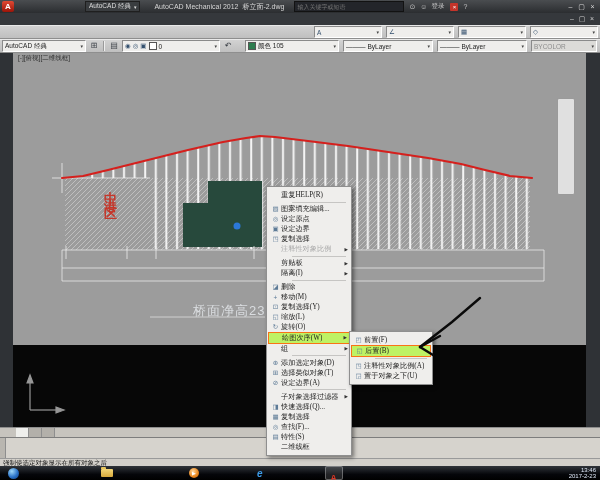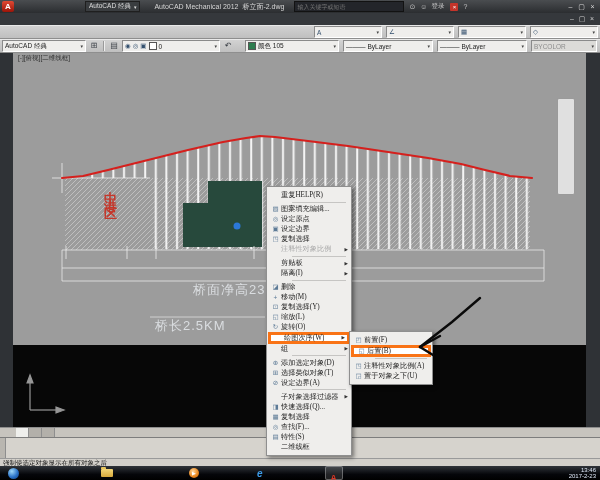--- a/index.html
+++ b/index.html
@@ -78,21 +78,21 @@
   .cm-item{height:10px;display:flex;align-items:center;font-size:7.2px;color:#1d1d1d;
     padding:0 2px;box-sizing:border-box;}
   .cm-ico{width:11px;text-align:center;font-size:6.5px;color:#5c7a96;flex:0 0 11px;}
   .cm-label{white-space:nowrap;overflow:hidden;font-family:Liberation Serif, serif;}
   .cm-arrow{margin-left:auto;font-size:4.5px;color:#333;padding-left:2px;}
   .cm-item.sep{height:4px;padding:0;}
   .cm-item.sep .cm-ico,.cm-item.sep .cm-arrow{visibility:hidden;}
   .cm-item.sep .cm-label{flex:1;border-bottom:1px solid #c6c5c3;height:0;margin:0 2px 0 13px;}
   .cm-item.disabled{color:#a8a8a8;align-items:center;}
   .cm-item.disabled .cm-ico{color:#b8b8b8;}
-  .cm-item.hl,.cm-item.hover{background:#ffffff;border:3px solid #f97316;height:11.5px;}
+  .cm-item.hl,.cm-item.hover{background:#bef264;border:1px solid #f97316;height:11.5px;}
   
   .tabsrow{position:absolute;left:0;top:427px;width:600px;height:10px;background:#c7c4be;
     border-top:1px solid #8e8e8e;display:flex;align-items:center;font-size:6.5px;}
   .tnav span{padding:0 2px;color:#222;font-size:5.5px;}
   .ltab{padding:0 6px;height:10px;line-height:10px;background:#b3b0aa;color:#333;
     border-right:1px solid #8e8e8e;}
   .ltab.active{background:#efefec;color:#000;font-weight:bold;}
   .cmd{position:absolute;left:0;top:437px;width:600px;height:21px;background:#d6d3cd;
     border-top:1px solid #7d7d7d;font-family:"DejaVu Sans Mono",monospace;font-size:7.5px;color:#111;}
   .cmdgrip{position:absolute;left:0;top:0;width:5px;height:21px;background:#b9b6b0;border-right:1px solid #8e8e8e;}
@@ -366,22 +366,21 @@
         <span class="lb" style="left:463px;top:102px;transform:rotate(15deg)"></span>
         <span class="lb" style="left:496px;top:105px"></span>
         <span class="lb tri" style="left:504px;top:114px"></span>
         <span class="lb small" style="left:163px;top:128px"></span>
         <span class="lb small" style="left:197px;top:129px"></span>
         <span class="lb dim" style="left:70px;top:199px"></span>
         <span class="lb dim" style="left:116px;top:199px"></span>
         <span class="lb dim" style="left:180px;top:199px"></span>
       </div>
 
-    <span class="note" style="left:180px;top:228px">桥面净高23</span>
-    <span class="note" style="left:142px;top:264px">桥长2.5KM</span>
+    <span class="note" style="left:180px;top:249px">桥面净高23</span>
 
     <div class="navbar">
         <span class="nvico"></span>
         <span class="nvico"></span>
         <span class="nvico"></span>
         <span class="nvico"></span>
         <span class="nvico"></span>
       </div>
   </div>
 </div>

